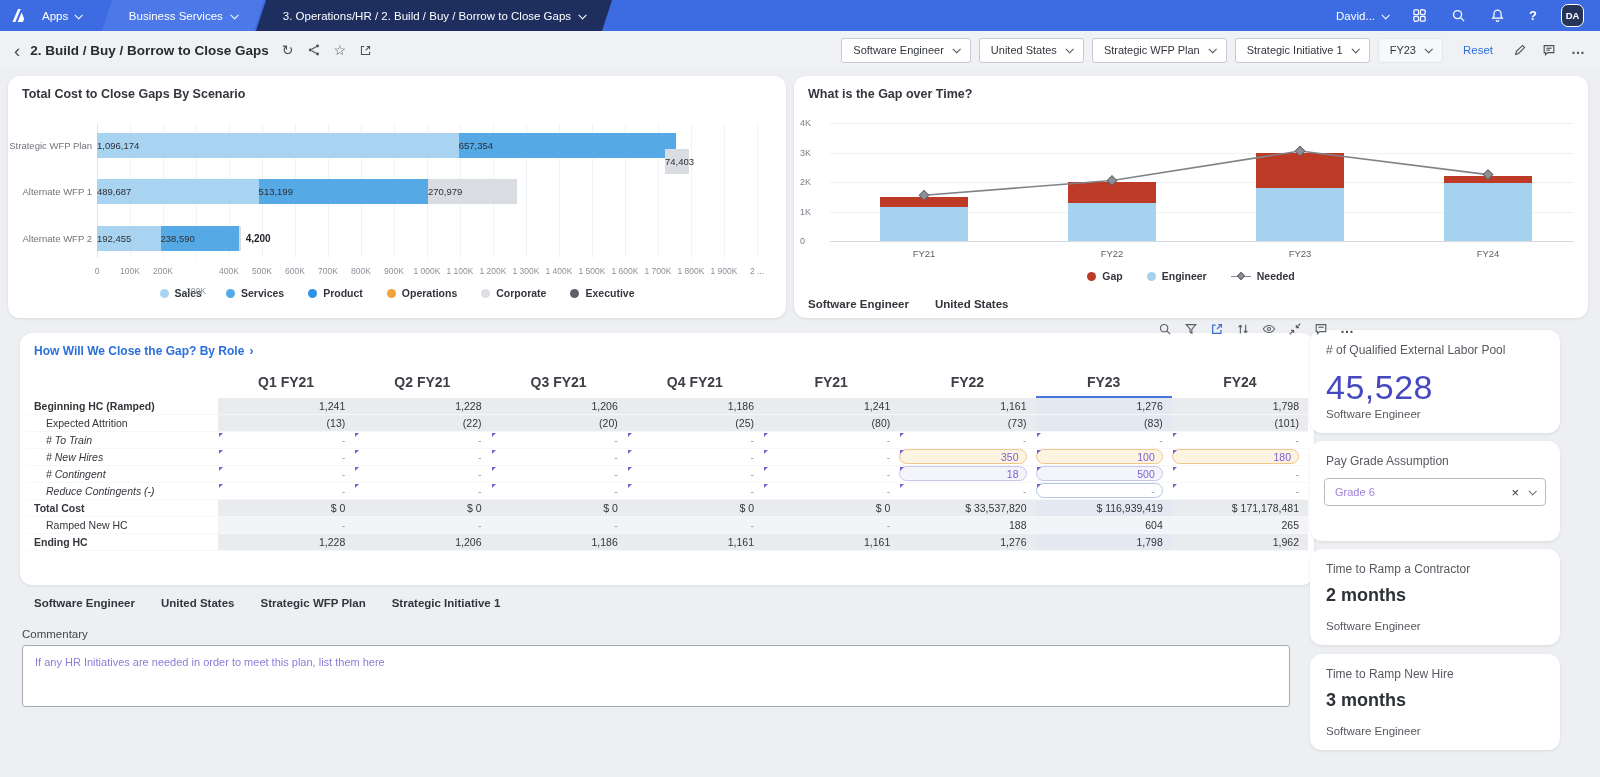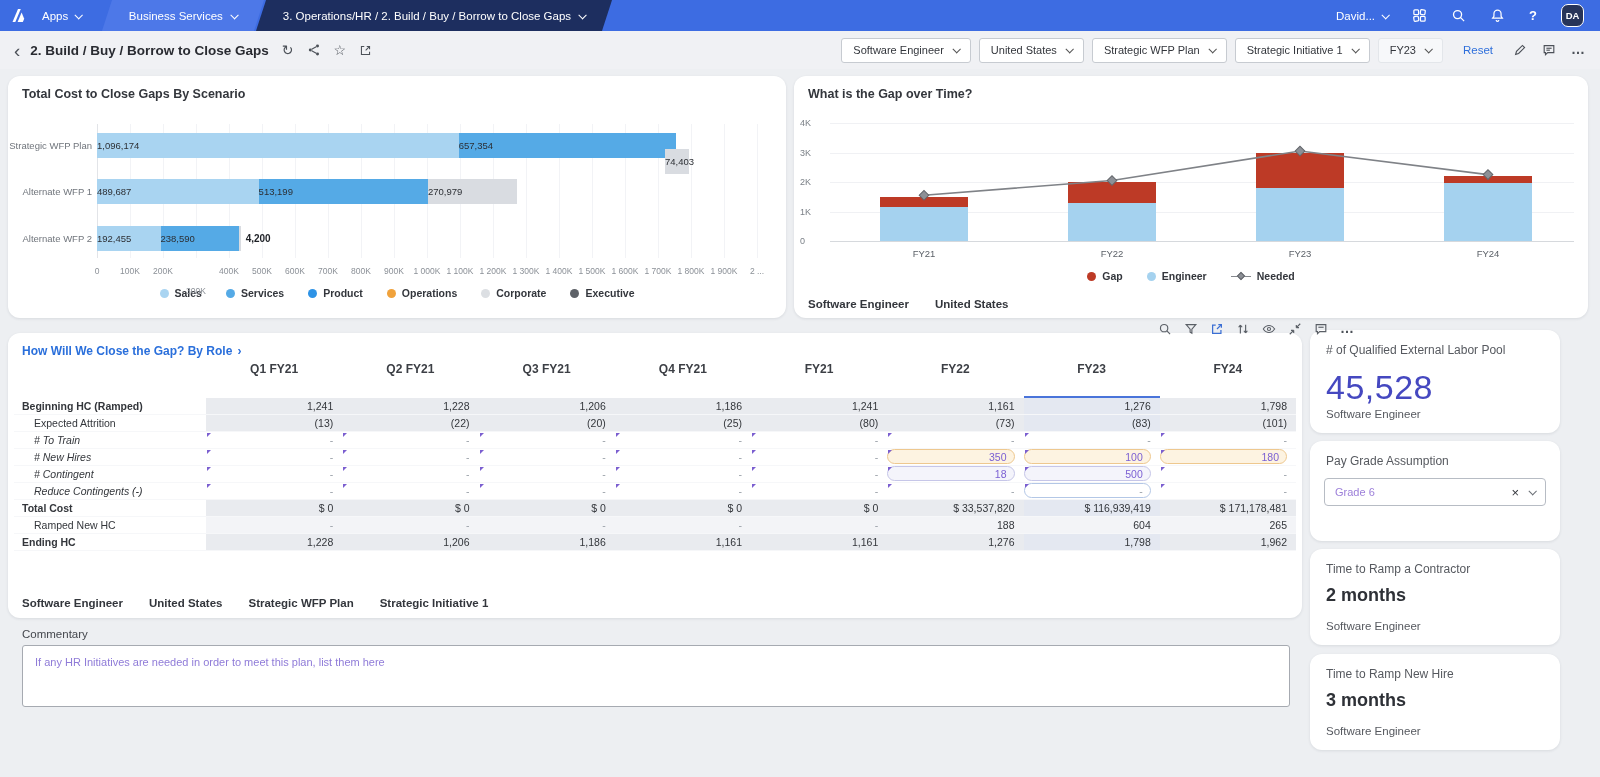--- a/index.html
+++ b/index.html
@@ -57,33 +57,33 @@
 .hline.zero{background:#d6d9dd}
 .ylab{position:absolute;left:6px;width:24px;text-align:left;font-size:9px;color:#7b8087}
 .gbar{position:absolute;width:88px}
 .xlab{position:absolute;top:172px;transform:translateX(-50%);font-size:9.5px;color:#5a5f66}
 #gap-card .legend{top:194px}
 .dmark{position:relative;width:20px;height:10px;display:inline-block}
 .dmark .dline{position:absolute;top:4.5px;left:0;width:20px;height:1.5px;background:#85888d}
 .dmark .dia{position:absolute;left:7px;top:2px;width:6px;height:6px;background:#8d9096;border:1px solid #63666b;transform:rotate(45deg)}
 .gcontext{position:absolute;top:222px;left:14px;display:flex;gap:26px;font-size:11.5px;font-weight:bold;color:#33363c}
 
-#grid-card{left:8px;top:333px;width:1294px;height:285px}
+#grid-card{left:20px;top:333px;width:1294px;height:252px}
 .gtitle{position:absolute;top:11px;left:14px;font-size:12px;font-weight:bold;color:#2a6fdb;cursor:pointer;display:flex;gap:5px;align-items:center}
 .grid-toolbar{position:absolute;top:322px;left:1158px;display:flex;gap:12px;align-items:center;color:#5a5f66;z-index:35}
 .gt{display:flex;align-items:center;cursor:pointer}
 .gt.blue{color:#3b6fd4}
 #grid-table{position:absolute;top:38px;left:6px;width:1282px}
 .trow{display:flex;height:17px;border-bottom:1px solid #f6f7f9}
 .trow.thead{height:27px;border-bottom:none;align-items:flex-end}
 .tlabel{width:192px;font-size:10.5px;line-height:16px;color:#33363b;padding-left:8px;white-space:nowrap}
 .tlabel.ind{padding-left:20px}
 .tlabel.b{font-weight:bold}
 .tlabel.it{font-style:italic}
-.hcell{width:136.25px;text-align:center;font-size:12px;font-weight:bold;color:#3c3f45;padding-bottom:22px}
+.hcell{width:136.25px;text-align:center;font-size:14px;font-weight:bold;color:#3c3f45;padding-bottom:8px}
 .hcell.sel{box-shadow:inset 0 -2px 0 #4a74da}
 .tcell{width:136.25px;text-align:right;padding-right:9px;font-size:10.5px;line-height:16px;color:#33363b;position:relative}
 .r-dark .tcell{background:#e9ebef}
 .r-light .tcell{background:#f3f4f7}
 .r-dark .tcell.selcol{background:#e4e8f1}
 .tcell.dash{color:#9aa0a8}
 .corner::before{content:"";position:absolute;left:1px;top:1px;border-top:4px solid #7b5fd0;border-right:4px solid transparent}
 .pill{height:15px;line-height:14px;border-radius:8px;margin:0;font-size:10.5px;text-align:right;padding-right:7px;color:#7a5fd3}
 .pill.orange{background:#fdf3e1;border:1px solid #eec88f}
 .pill.lavender{background:#f4f4fb;border:1px solid #c6c6e8}

